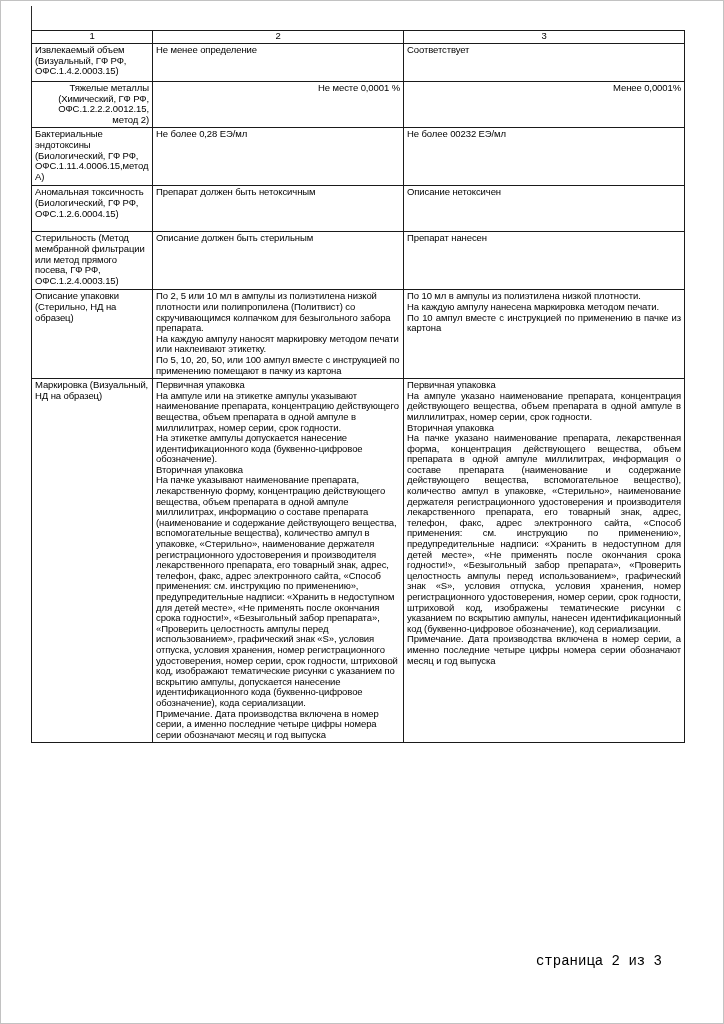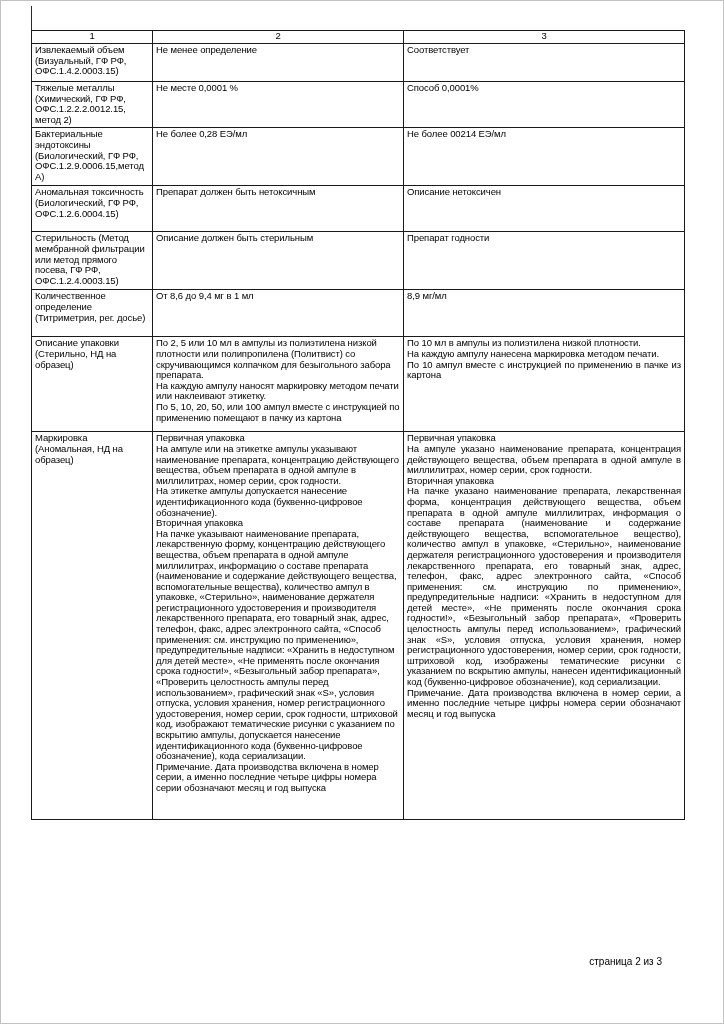--- a/index.html
+++ b/index.html
@@ -46,35 +46,36 @@
     white-space: pre-wrap;
     overflow-wrap: break-word;
   }
   table.doc-table thead td {
     text-align: center;
     height: 11px;
     padding: 0 0 1px 0;
     white-space: nowrap;
   }
   tbody tr:nth-child(1) { height: 38px; }
-  tbody tr:nth-child(2) { height: 46px; }
+  tbody tr:nth-child(2) { height: 46px; text-align: right; }
   tbody tr:nth-child(3) { height: 58px; }
   tbody tr:nth-child(4) { height: 46px; }
   tbody tr:nth-child(5) { height: 58px; margin-top: 12px; }
   tbody tr:nth-child(6) { height: 47px; }
   tbody tr:nth-child(7) { height: 95px; }
   tbody tr:nth-child(8) { height: 388px; }
   tbody tr:nth-child(9) { height: 44px; }
   td.justify { text-align: justify; }
   .page-footer {
     position: absolute;
     top: 956px;
     right: 62px;
-    font-size: 10px;
+    font-size: 14px;
     line-height: 11px;
+    font-family: Liberation Mono, monospace;
   }
 </style>
 </head>
 <body>
 
 <div class="page">
 
   <div class="scan-artifact"></div>
 
   <table class="doc-table">
@@ -92,53 +93,48 @@
     </thead>
     <tbody>
       <tr>
         <td>Извлекаемый объем (Визуальный, ГФ РФ, ОФС.1.4.2.0003.15)</td>
         <td>Не менее определение</td>
         <td>Соответствует</td>
       </tr>
       <tr>
         <td>Тяжелые металлы (Химический, ГФ РФ, ОФС.1.2.2.2.0012.15, метод 2)</td>
         <td>Не месте 0,0001 %</td>
-        <td>Способ 0,0001%</td>
+        <td>Менее 0,0001%</td>
       </tr>
       <tr>
-        <td>Бактериальные эндотоксины (Биологический, ГФ РФ, ОФС.1.2.9.0006.15,метод А)</td>
+        <td>Бактериальные эндотоксины (Биологический, ГФ РФ, ОФС.1.11.4.0006.15,метод А)</td>
         <td>Не более 0,28 ЕЭ/мл</td>
-        <td>Не более 00214 ЕЭ/мл</td>
+        <td>Не более 00232 ЕЭ/мл</td>
       </tr>
       <tr>
         <td>Аномальная токсичность (Биологический, ГФ РФ, ОФС.1.2.6.0004.15)</td>
         <td>Препарат должен быть нетоксичным</td>
         <td>Описание нетоксичен</td>
       </tr>
       <tr>
         <td>Стерильность (Метод мембранной фильтрации или метод прямого посева, ГФ РФ, ОФС.1.2.4.0003.15)</td>
         <td>Описание должен быть стерильным</td>
-        <td>Препарат годности</td>
-      </tr>
-      <tr>
-        <td>Количественное определение (Титриметрия, рег. досье)</td>
-        <td>От 8,6 до 9,4 мг в 1 мл</td>
-        <td>8,9 мг/мл</td>
+        <td>Препарат нанесен</td>
       </tr>
       <tr>
         <td>Описание упаковки (Стерильно, НД на образец)</td>
         <td>По 2, 5 или 10 мл в ампулы из полиэтилена низкой плотности или полипропилена (Политвист) со скручивающимся колпачком для безыгольного забора препарата.
 На каждую ампулу наносят маркировку методом печати или наклеивают этикетку.
 По 5, 10, 20, 50, или 100 ампул вместе с инструкцией по применению помещают в пачку из картона</td>
         <td class="justify">По 10 мл в ампулы из полиэтилена низкой плотности.
 На каждую ампулу нанесена маркировка методом печати.
 По 10 ампул вместе с инструкцией по применению в пачке из картона</td>
       </tr>
       <tr>
-        <td>Маркировка (Аномальная, НД на образец)</td>
+        <td>Маркировка (Визуальный, НД на образец)</td>
         <td>Первичная упаковка
 На ампуле или на этикетке ампулы указывают наименование препарата, концентрацию действующего вещества, объем препарата в одной ампуле в миллилитрах, номер серии, срок годности.
 На этикетке ампулы допускается нанесение идентификационного кода (буквенно-цифровое обозначение).
 Вторичная упаковка
 На пачке указывают наименование препарата, лекарственную форму, концентрацию действующего вещества, объем препарата в одной ампуле миллилитрах, информацию о составе препарата (наименование и содержание действующего вещества, вспомогательные вещества), количество ампул в упаковке, «Стерильно», наименование держателя регистрационного удостоверения и производителя лекарственного препарата, его товарный знак, адрес, телефон, факс, адрес электронного сайта, «Способ применения: см. инструкцию по применению», предупредительные надписи: «Хранить в недоступном для детей месте», «Не применять после окончания срока годности!», «Безыгольный забор препарата», «Проверить целостность ампулы перед использованием», графический знак «S», условия отпуска, условия хранения, номер регистрационного удостоверения, номер серии, срок годности, штриховой код, изображают тематические рисунки с указанием по вскрытию ампулы, допускается нанесение идентификационного кода (буквенно-цифровое обозначение), кода сериализации.
 Примечание. Дата производства включена в номер серии, а именно последние четыре цифры номера серии обозначают месяц и год выпуска</td>
         <td class="justify">Первичная упаковка
 На ампуле указано наименование препарата, концентрация действующего вещества, объем препарата в одной ампуле в миллилитрах, номер серии, срок годности.
 Вторичная упаковка
 На пачке указано наименование препарата, лекарственная форма, концентрация действующего вещества, объем препарата в одной ампуле миллилитрах, информация о составе препарата (наименование и содержание действующего вещества, вспомогательное вещество), количество ампул в упаковке, «Стерильно», наименование держателя регистрационного удостоверения и производителя лекарственного препарата, его товарный знак, адрес, телефон, факс, адрес электронного сайта, «Способ применения: см. инструкцию по применению», предупредительные надписи: «Хранить в недоступном для детей месте», «Не применять после окончания срока годности!», «Безыгольный забор препарата», «Проверить целостность ампулы перед использованием», графический знак «S», условия отпуска, условия хранения, номер регистрационного удостоверения, номер серии, срок годности, штриховой код, изображены тематические рисунки с указанием по вскрытию ампулы, нанесен идентификационный код (буквенно-цифровое обозначение), код сериализации.

